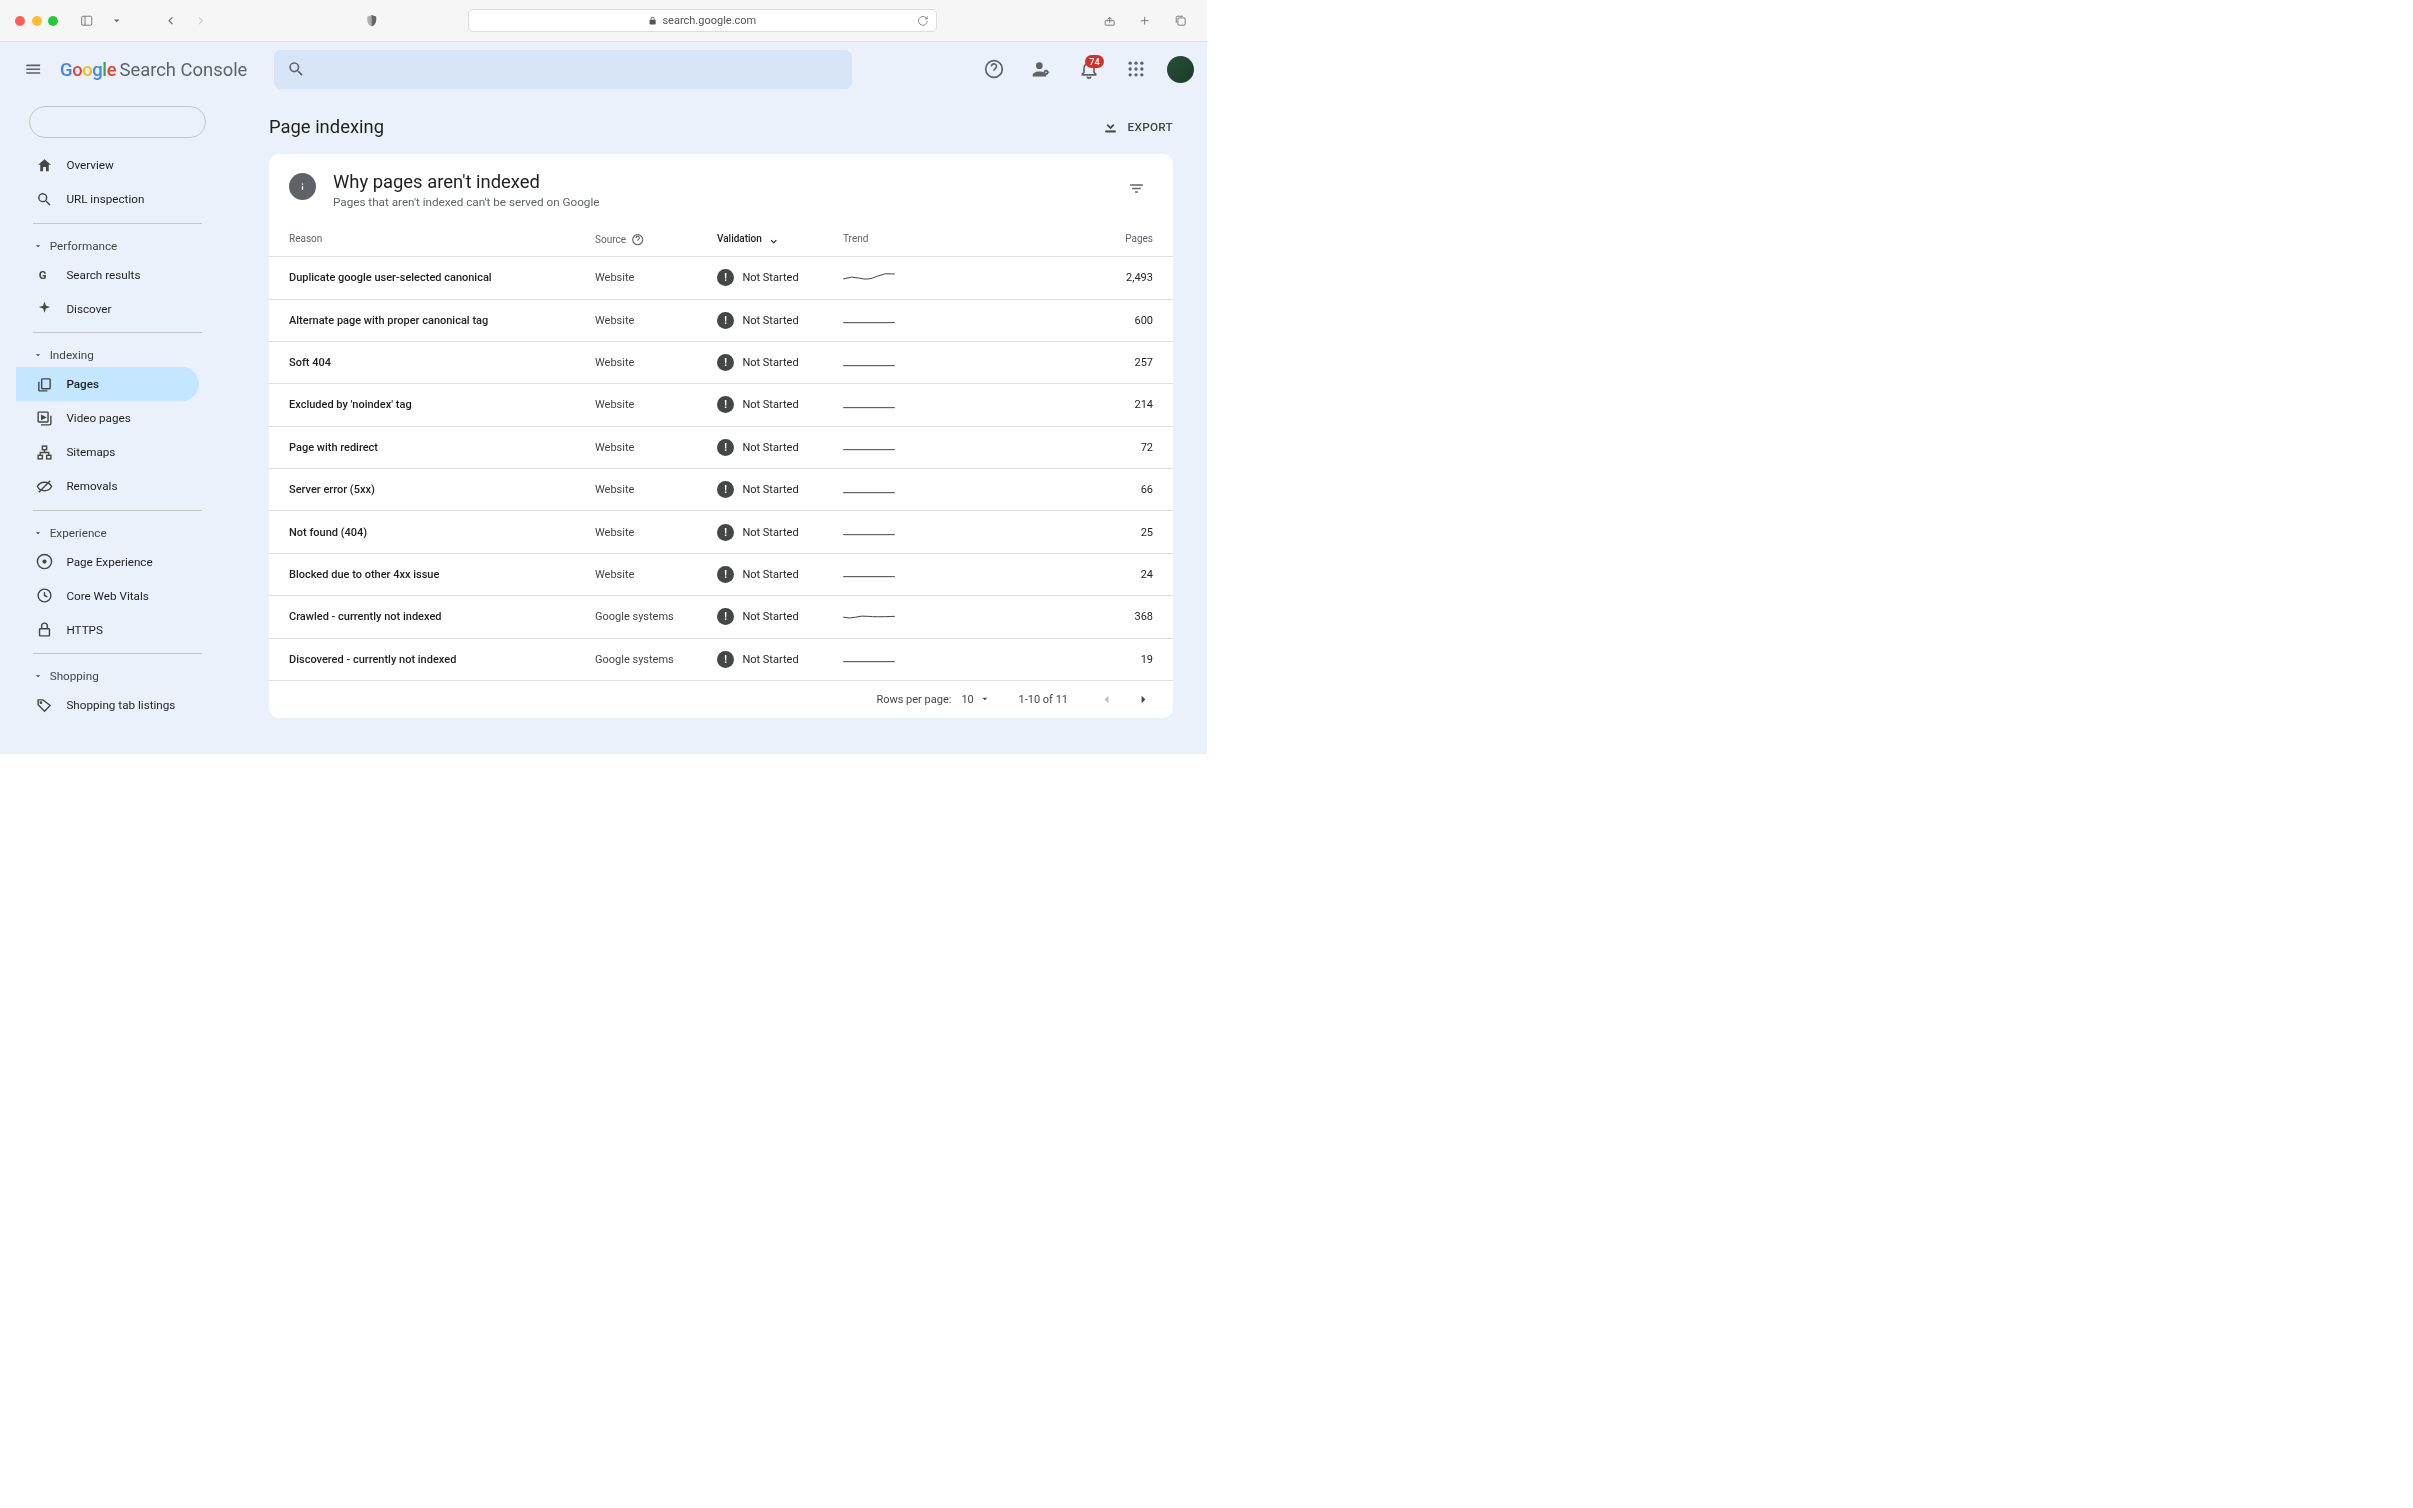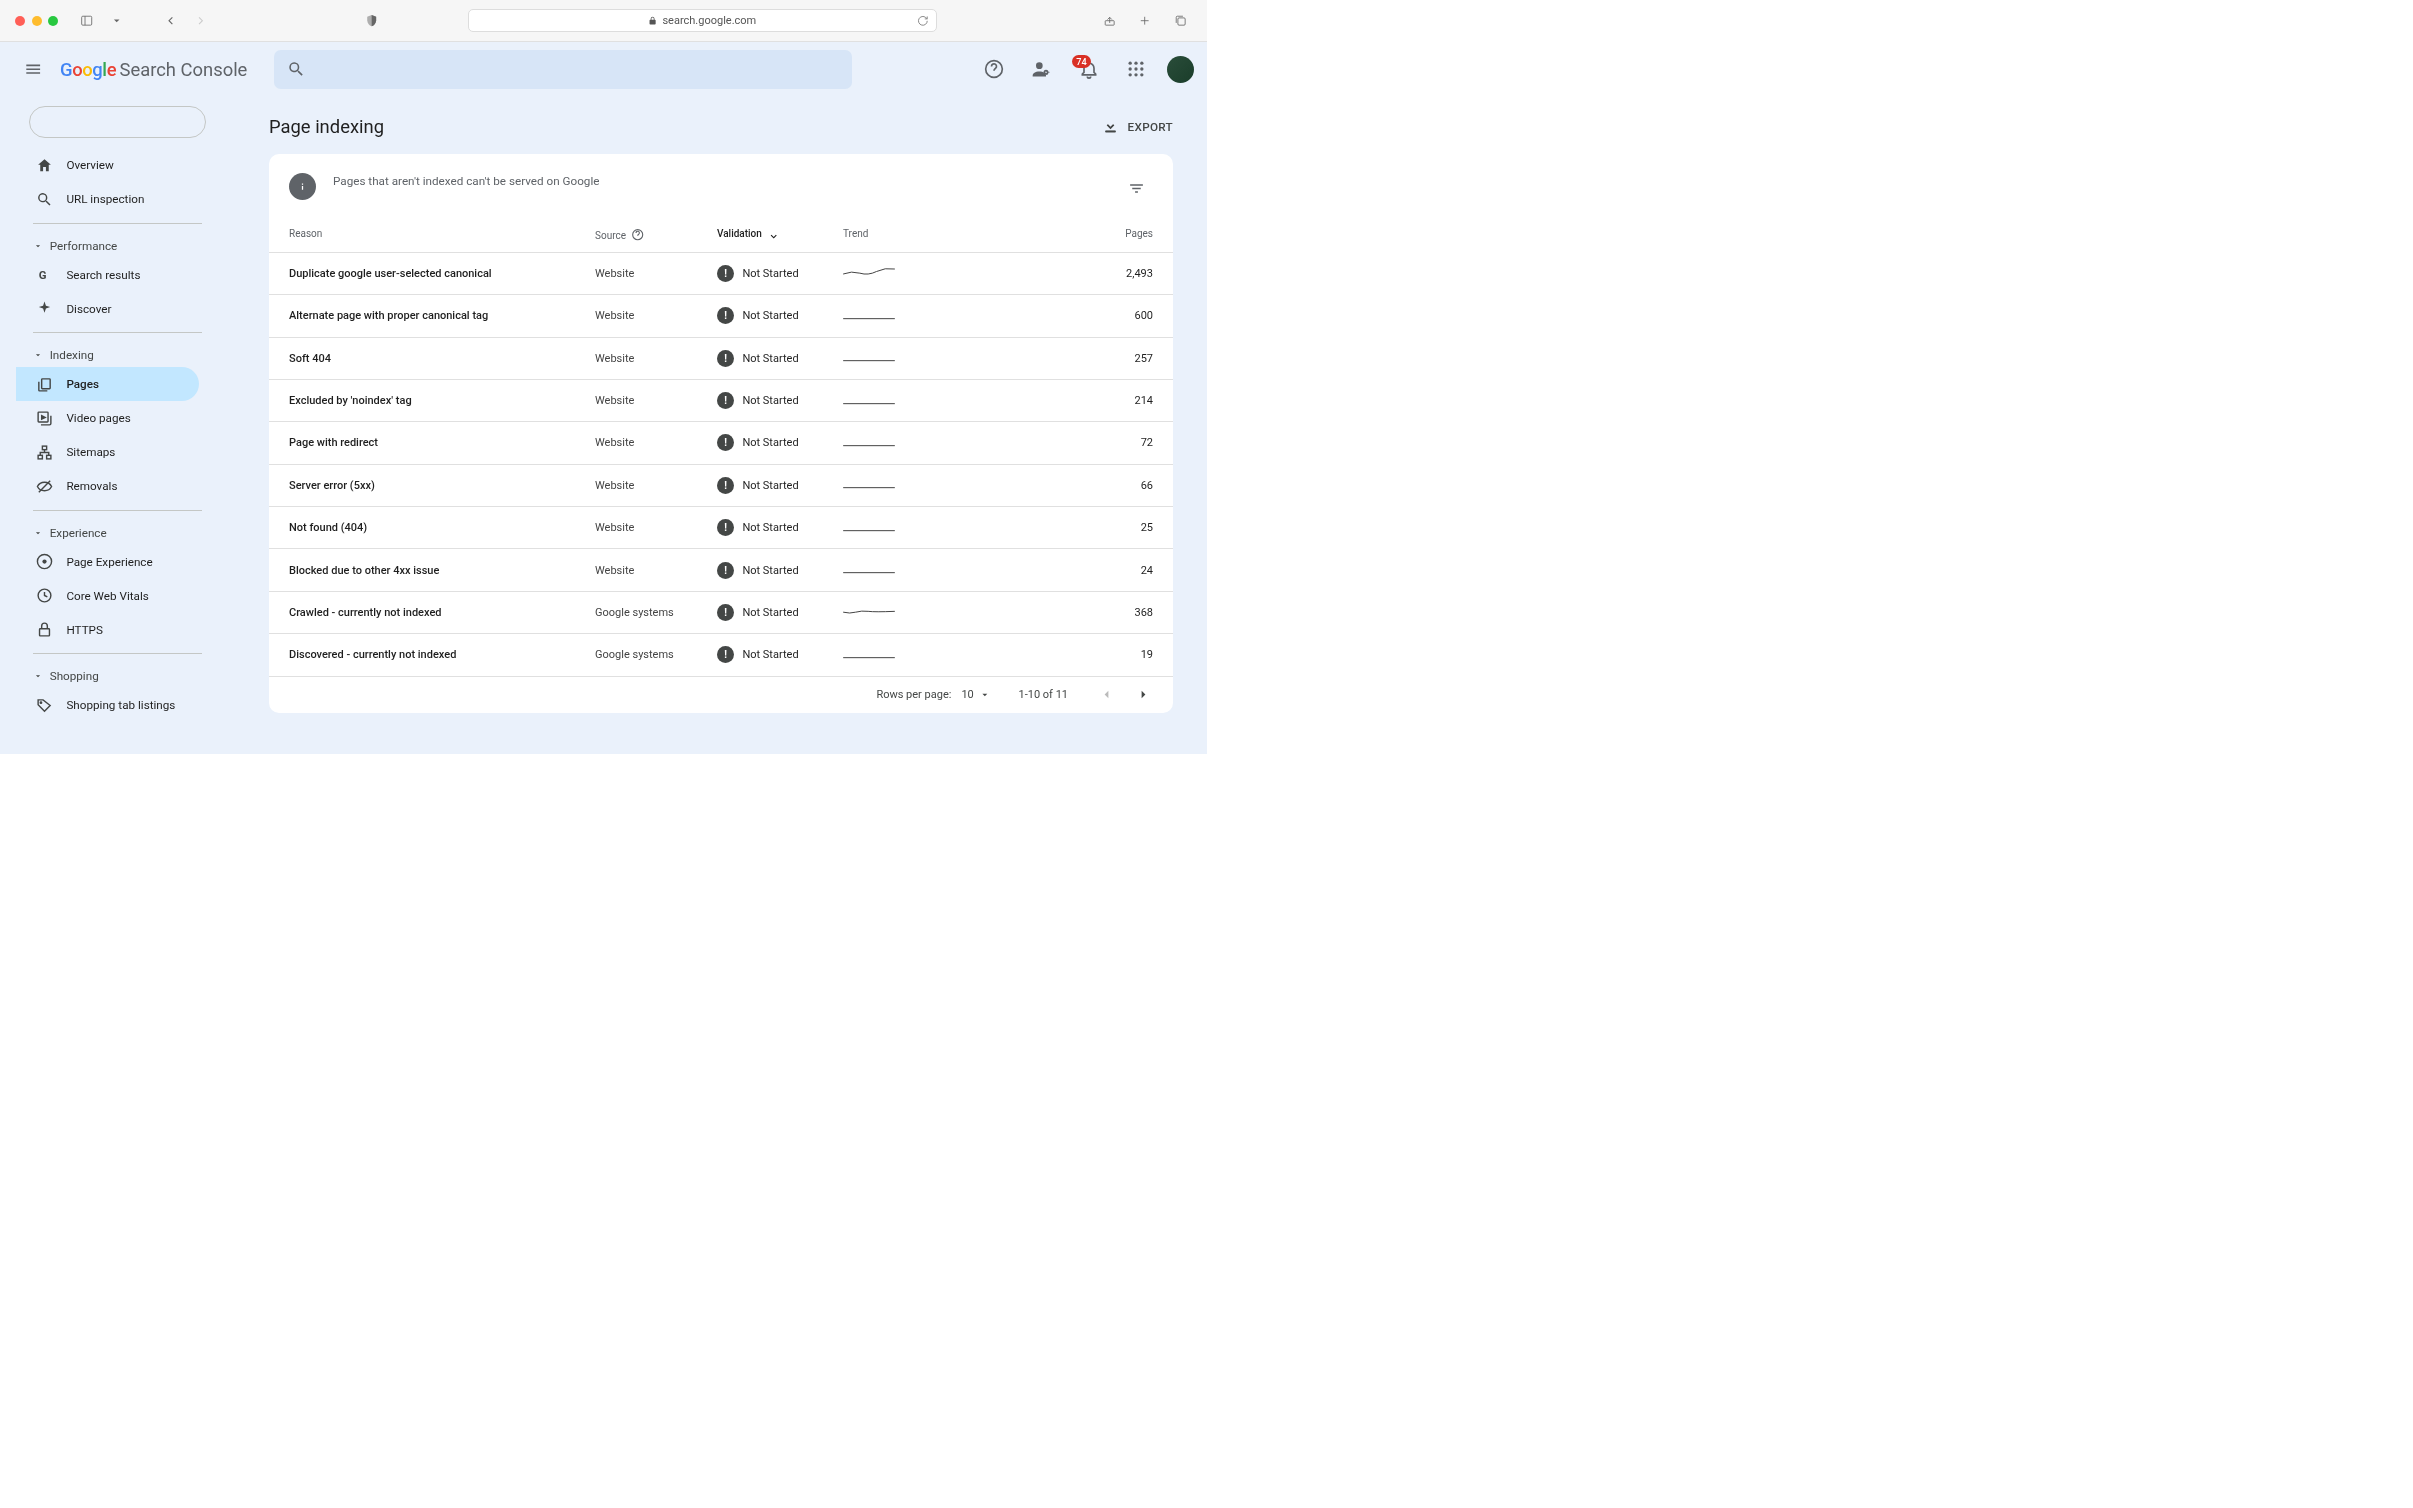--- a/index.html
+++ b/index.html
@@ -25,21 +25,21 @@
 .hamburger { width: 40px; height: 40px; display: flex; align-items: center; justify-content: center; color: #5f6368; cursor: pointer; border-radius: 50%; }
 .logo-wrap { display: flex; align-items: center; gap: 3.4px; margin-right: 20px; }
 .google-logo { font-size: 18.4px; font-weight: 500; letter-spacing: -0.4px; }
 .g-blue { color: #4285f4; } .g-red { color: #ea4335; } .g-yellow { color: #fbbc05; } .g-green { color: #34a853; }
 .product-name { font-size: 18.4px; color: #5f6368; font-weight: 400; }
 .search-bar { flex: 0 0 578px; height: 39px; background: #d7e5f7; border-radius: 6.7px; display: flex; align-items: center; padding: 0 13.4px; }
 .search-bar svg { width: 18.4px; height: 18.4px; color: #5f6368; }
 .header-actions { margin-left: auto; display: flex; align-items: center; gap: 13.4px; }
 .header-icon-btn { width: 34px; height: 34px; display: flex; align-items: center; justify-content: center; color: #5f6368; cursor: pointer; border-radius: 50%; position: relative; }
 .header-icon-btn svg { width: 20px; height: 20px; }
-.notif-badge { position: absolute; top: 3.4px; right: 15px; background: #d93025; color: #fff; font-size: 9.2px; font-weight: 500; padding: 0.8px 4.2px; border-radius: 7.5px; }
+.notif-badge { position: absolute; top: 3.4px; right: 2px; background: #d93025; color: #fff; font-size: 9.2px; font-weight: 500; padding: 0.8px 4.2px; border-radius: 7.5px; }
 .avatar { width: 27px; height: 27px; border-radius: 50%; background: linear-gradient(135deg, #2a4d3a, #1a3d2a); }
 
 
 .app-body { display: flex; height: calc(754px - 42px - 54px); background: #eaf1fb; }
 
 
 .sidebar { width: 235px; padding: 10px 16px; overflow-y: auto; }
 .property-selector { margin: 0 13.4px 10px; height: 32px; border: 0.8px solid #c4c7c5; border-radius: 16px; background: #eaf1fb; }
 .nav-item { display: flex; align-items: center; gap: 13.4px; padding: 0 20px; height: 34px; font-size: 11.7px; color: #1f1f1f; cursor: pointer; border-radius: 0 17px 17px 0; margin-right: 20px; }
 .nav-item.active { background: #c2e7ff; font-weight: 500; }
@@ -357,20 +357,21 @@
     </div>
 
     <div class="card">
       <div class="card-header">
         <div class="info-icon-circle">
           <svg viewBox="0 0 24 24" fill="currentColor">
               <path d="M11 7h2v2h-2zM11 11h2v6h-2z"></path>
             </svg>
         </div>
         <div class="card-titles">
+          <div class="card-title">Why pages aren't indexed</div>
           <div class="card-subtitle">Pages that aren't indexed can't be served on Google</div>
         </div>
         <div class="filter-btn">
           <svg width="17" height="17" viewBox="0 0 24 24" fill="currentColor">
               <path d="M3 6h18v2H3zM6 11h12v2H6zM10 16h4v2h-4z"></path>
             </svg>
         </div>
       </div>
 
       <div class="table">

